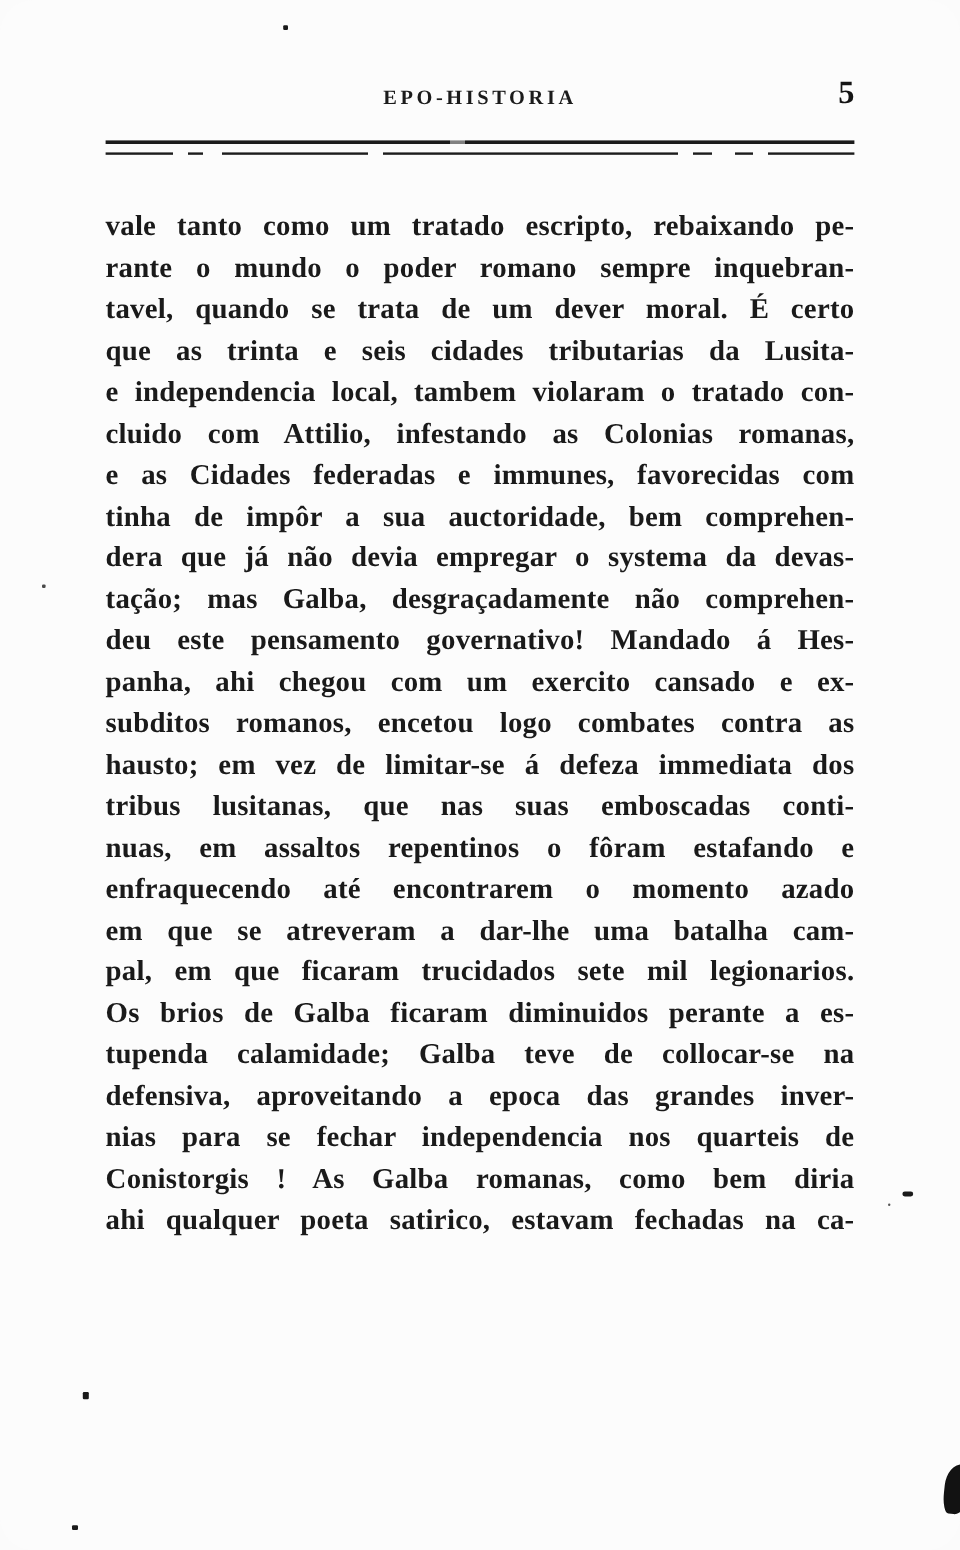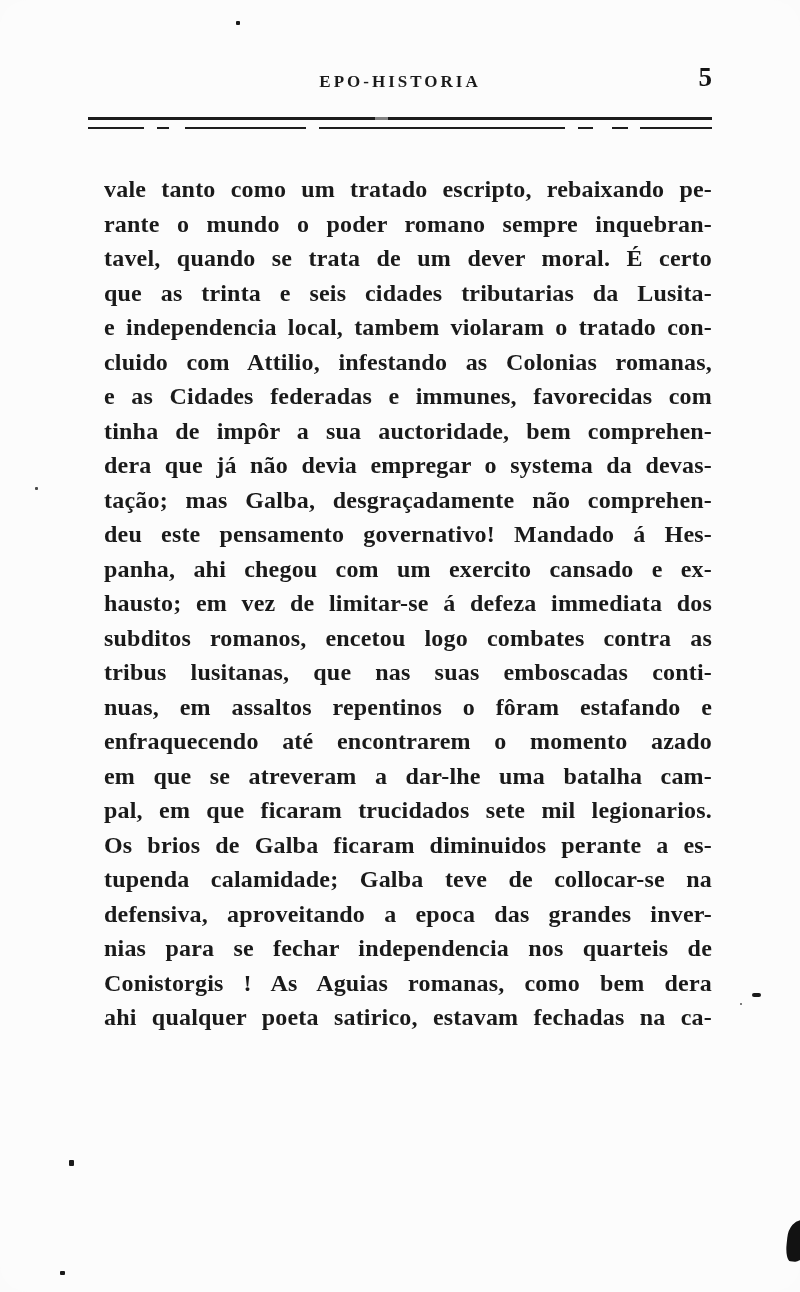--- a/index.html
+++ b/index.html
@@ -77,21 +77,20 @@
     line-height: 34.5px;
     letter-spacing: 0.2px;
     color: #1a1a1a;
   }
   .text-line {
     height: 34.5px;
     text-align: justify;
     text-align-last: justify;
     white-space: normal;
     overflow: visible;
-    margin-left: 16px;
   }
   .text-line.last {
     text-align-last: left;
   }
   
   .speck {
     position: absolute;
     background: #1a1a1a;
     border-radius: 1px;
   }
@@ -130,32 +129,32 @@
       <div class="text-line">tavel, quando se trata de um dever moral. É certo</div>
       <div class="text-line">que as trinta e seis cidades tributarias da Lusita-</div>
       <div class="text-line">e independencia local, tambem violaram o tratado con-</div>
       <div class="text-line">cluido com Attilio, infestando as Colonias romanas,</div>
       <div class="text-line">e as Cidades federadas e immunes, favorecidas com</div>
       <div class="text-line">tinha de impôr a sua auctoridade, bem comprehen-</div>
       <div class="text-line">dera que já não devia empregar o systema da devas-</div>
       <div class="text-line">tação; mas Galba, desgraçadamente não comprehen-</div>
       <div class="text-line">deu este pensamento governativo! Mandado á Hes-</div>
       <div class="text-line">panha, ahi chegou com um exercito cansado e ex-</div>
+      <div class="text-line">subditos romanos, encetou logo combates contra as</div>
       <div class="text-line">hausto; em vez de limitar-se á defeza immediata dos</div>
-      <div class="text-line">subditos romanos, encetou logo combates contra as</div>
       <div class="text-line">tribus lusitanas, que nas suas emboscadas conti-</div>
       <div class="text-line">nuas, em assaltos repentinos o fôram estafando e</div>
       <div class="text-line">enfraquecendo até encontrarem o momento azado</div>
       <div class="text-line">em que se atreveram a dar-lhe uma batalha cam-</div>
       <div class="text-line">pal, em que ficaram trucidados sete mil legionarios.</div>
       <div class="text-line">Os brios de Galba ficaram diminuidos perante a es-</div>
       <div class="text-line">tupenda calamidade; Galba teve de collocar-se na</div>
       <div class="text-line">defensiva, aproveitando a epoca das grandes inver-</div>
       <div class="text-line">nias para se fechar independencia nos quarteis de</div>
-      <div class="text-line">Conistorgis ! As Aguias romanas, como bem dera</div>
+      <div class="text-line">Conistorgis ! As Galba romanas, como bem diria</div>
       <div class="text-line">ahi qualquer poeta satirico, estavam fechadas na ca-</div>
     </div>
 
   <div class="speck s1"></div>
   <div class="speck s2"></div>
   <div class="speck s3"></div>
   <div class="speck s4"></div>
   <div class="speck s5"></div>
   <div class="speck s6"></div>
   <div class="ink-blob"></div>

